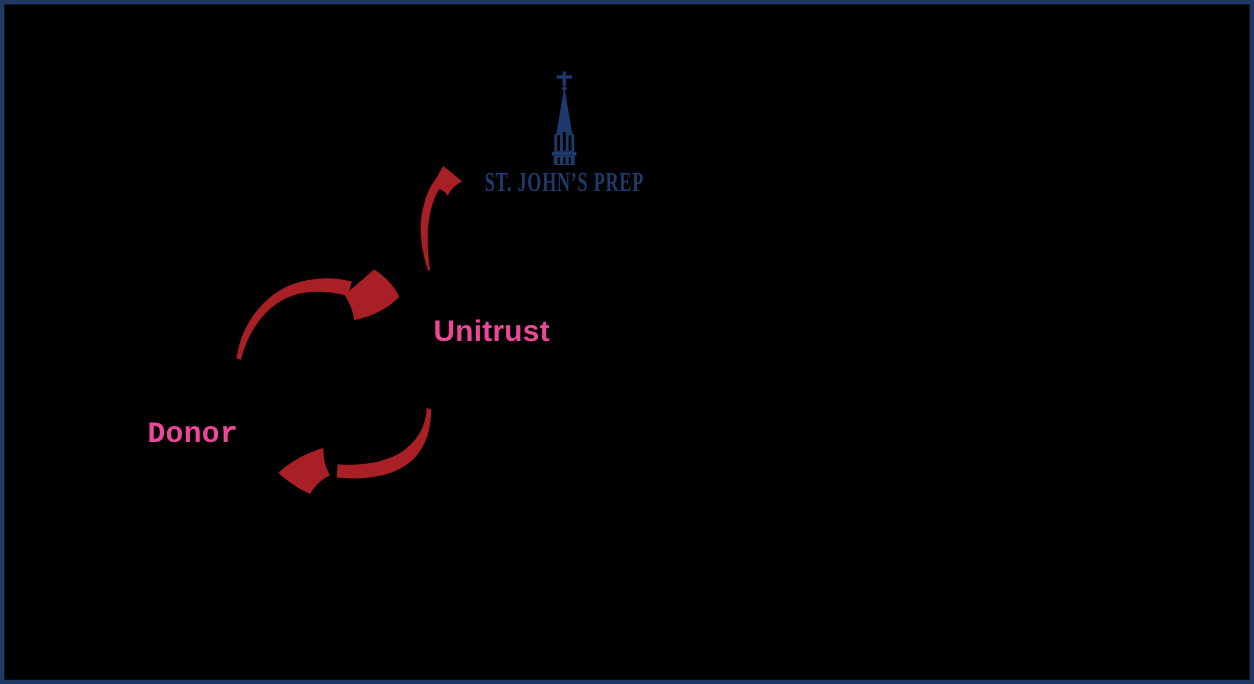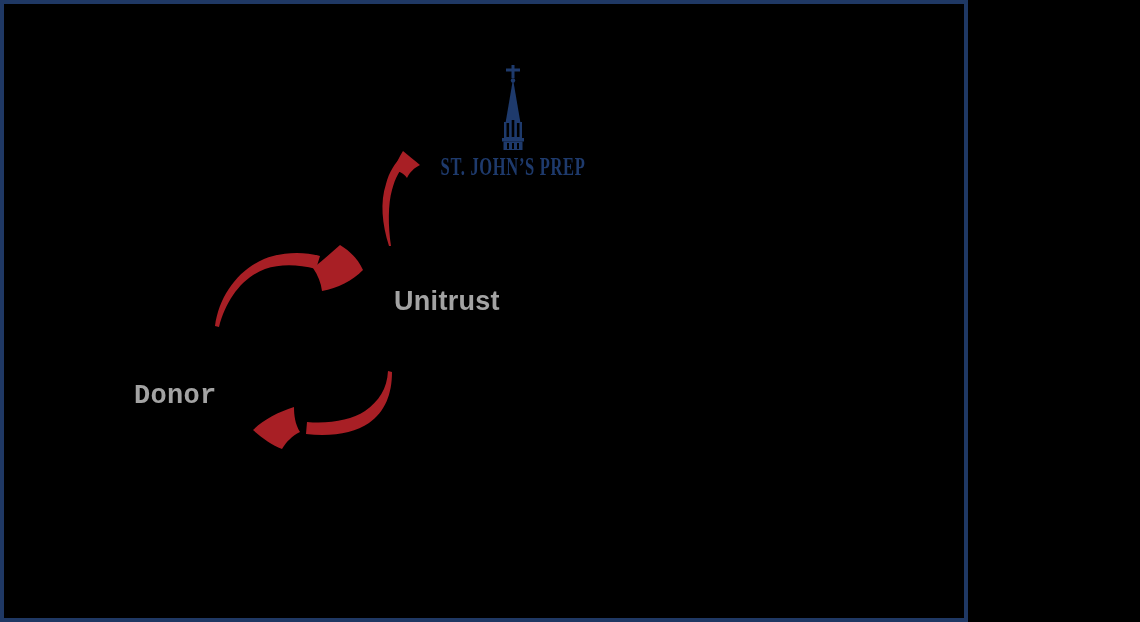--- a/index.html
+++ b/index.html
@@ -1,38 +1,38 @@
 <!DOCTYPE html>
 <html><head>
 <meta charset="utf-8">
 <style>
   html, body { margin: 0; padding: 0; background: #000; }
   .stage {
     position: relative;
-    width: 968px;
+    width: 1140px;
     height: 622px;
     background: #000000;
     overflow: hidden;
     font-family: "Liberation Sans", sans-serif;
   }
   .frame {
     position: absolute;
     inset: 0;
     border: 4px solid #1F3864;
     pointer-events: none;
     box-sizing: border-box;
   }
   .arrows-layer {
     position: absolute;
     left: 0; top: 0;
     width: 1140px; height: 622px;
   }
   .node-label {
     position: absolute;
-    color: #a3a3a3;
+    color: #ec4899;
     font-weight: 700;
     font-size: 27px;
     line-height: 1;
     white-space: nowrap;
     letter-spacing: 0.3px;
   }
   .label-unitrust { left: 394px; top: 288px; }
   .label-donor    { left: 134px; top: 383px; font-family: Liberation Mono, monospace; }
   .steeple {
     position: absolute;

